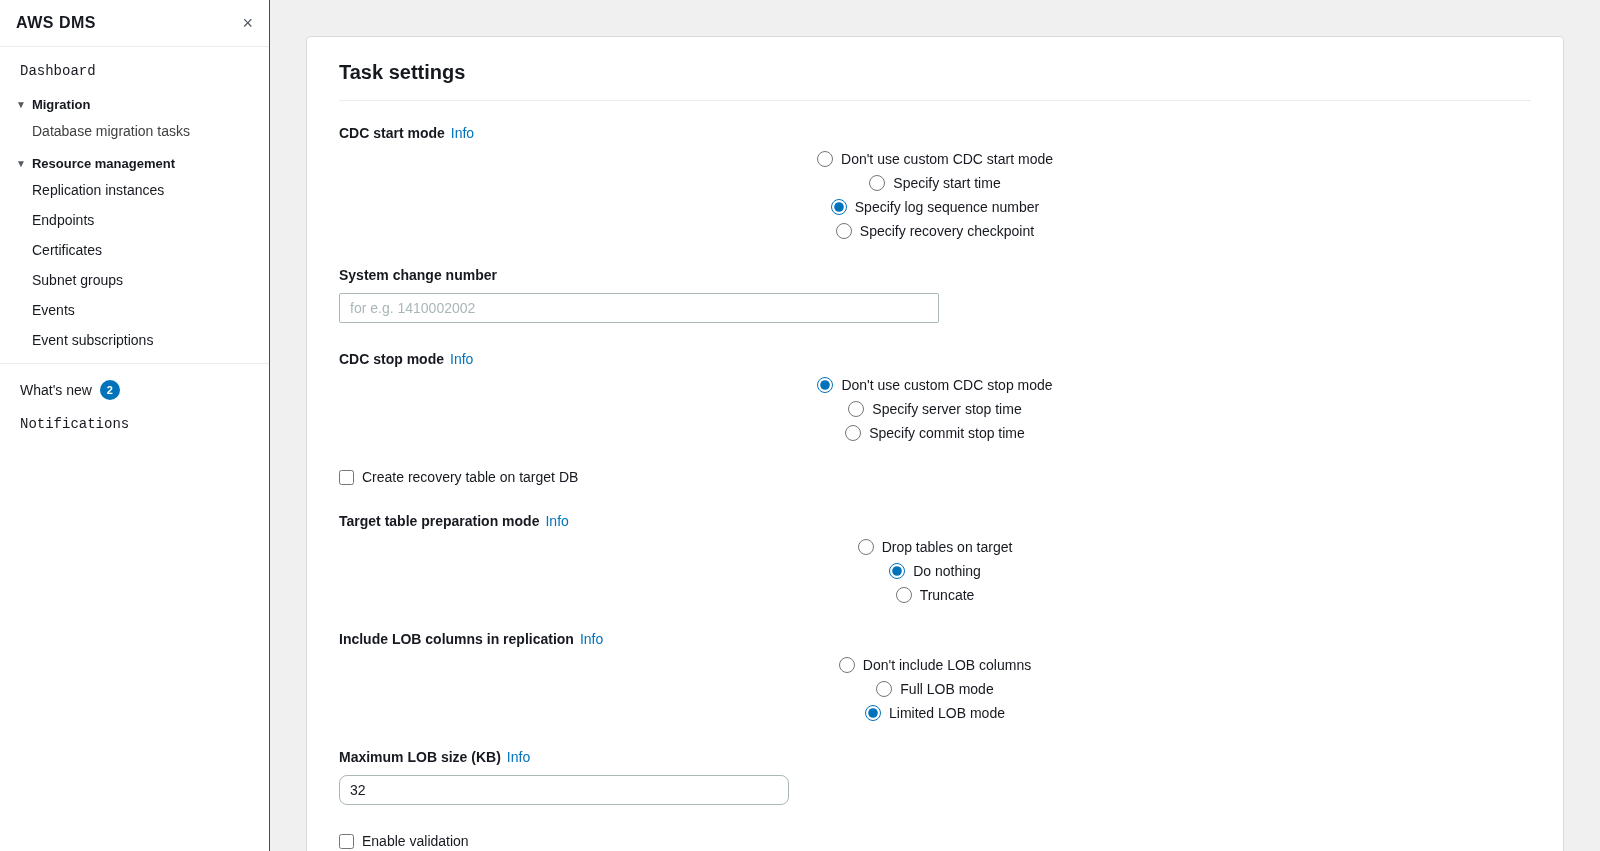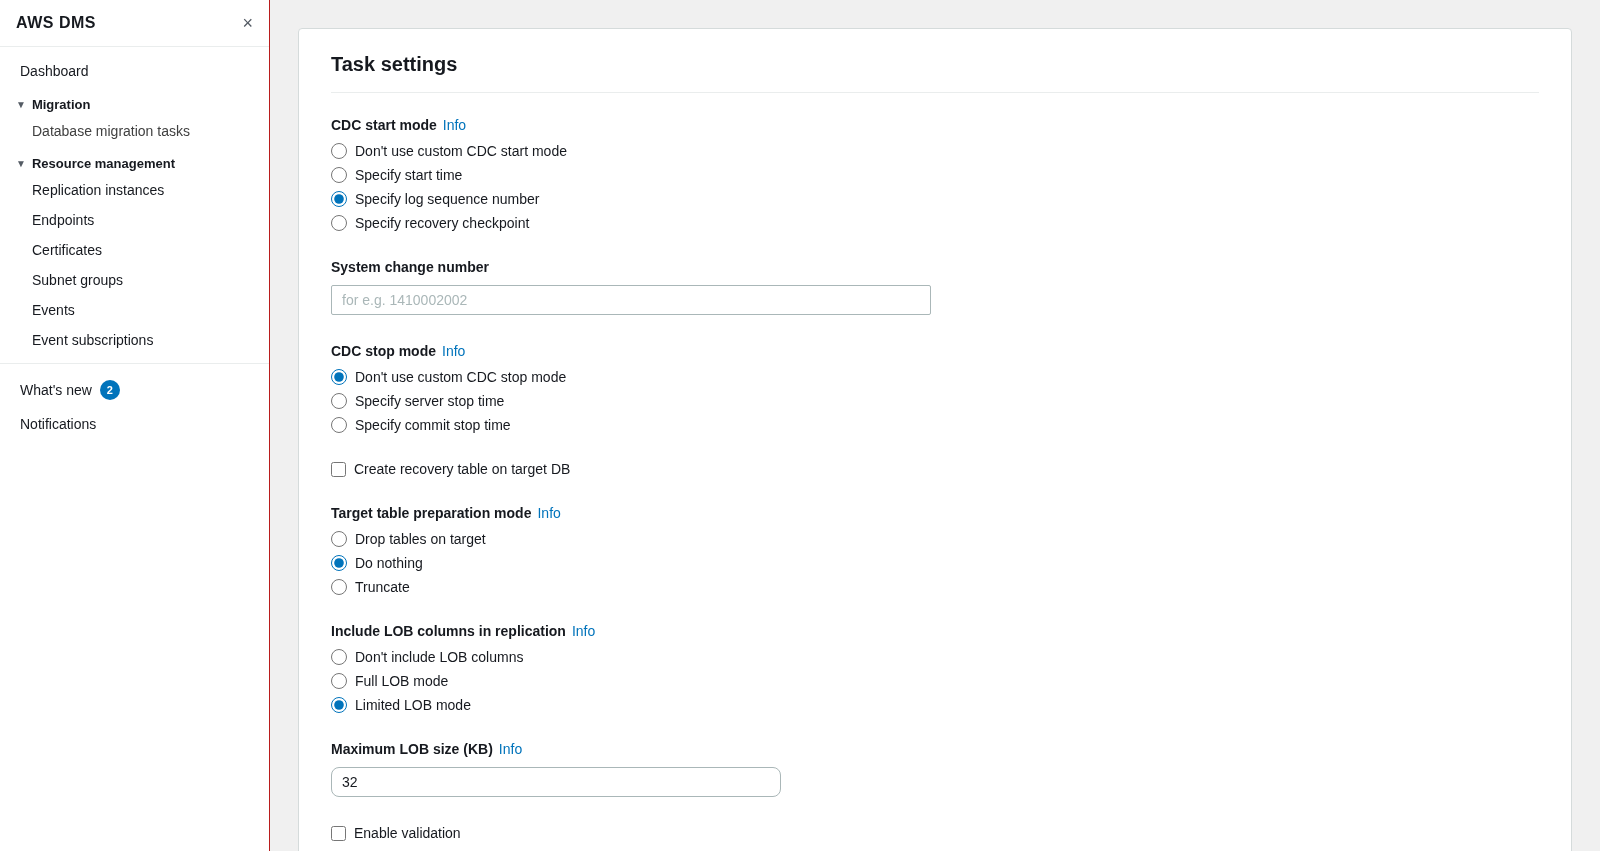--- a/index.html
+++ b/index.html
@@ -39,20 +39,21 @@
     }
     .sidebar-nav { padding: 8px 0; flex: 1; }
     .nav-item {
       display: flex;
       align-items: flex-start;
       padding: 8px 20px;
       cursor: pointer;
       color: #16191f;
       font-size: 14px;
       text-decoration: none;
+      font-family: Liberation Mono, monospace;
     }
     .nav-section-header {
       display: flex;
       align-items: center;
       padding: 10px 16px 4px 16px;
       font-weight: 600;
       font-size: 13px;
       color: #16191f;
       cursor: pointer;
       user-select: none;
@@ -90,21 +91,21 @@
       justify-content: center;
       font-size: 11px;
       font-weight: 600;
     }
 
     
     #main {
       flex: 1;
       background: #f0f0f0;
       overflow-y: auto;
-      padding: 8px;
+      padding: 16px;
     }
     .content-panel {
       background: #fff;
       margin: 20px;
       border-radius: 4px;
       border: 1px solid #d5dbdb;
       padding: 24px 32px 32px 32px;
       min-height: 800px;
     }
     .section-title {
@@ -127,21 +128,21 @@
       align-items: center;
       gap: 6px;
     }
     .info-link {
       color: #0073bb;
       font-weight: 400;
       cursor: pointer;
       text-decoration: none;
       font-size: 14px;
     }
-    .radio-group { display: flex; flex-direction: column; gap: 8px; }
+    .radio-group { display: flex; flex-direction: column; gap: 8px; align-items: center; }
     .radio-item {
       display: flex;
       align-items: center;
       gap: 8px;
       cursor: pointer;
       font-size: 14px;
       color: #16191f;
     }
     .radio-item input[type="radio"] {
       width: 16px;

